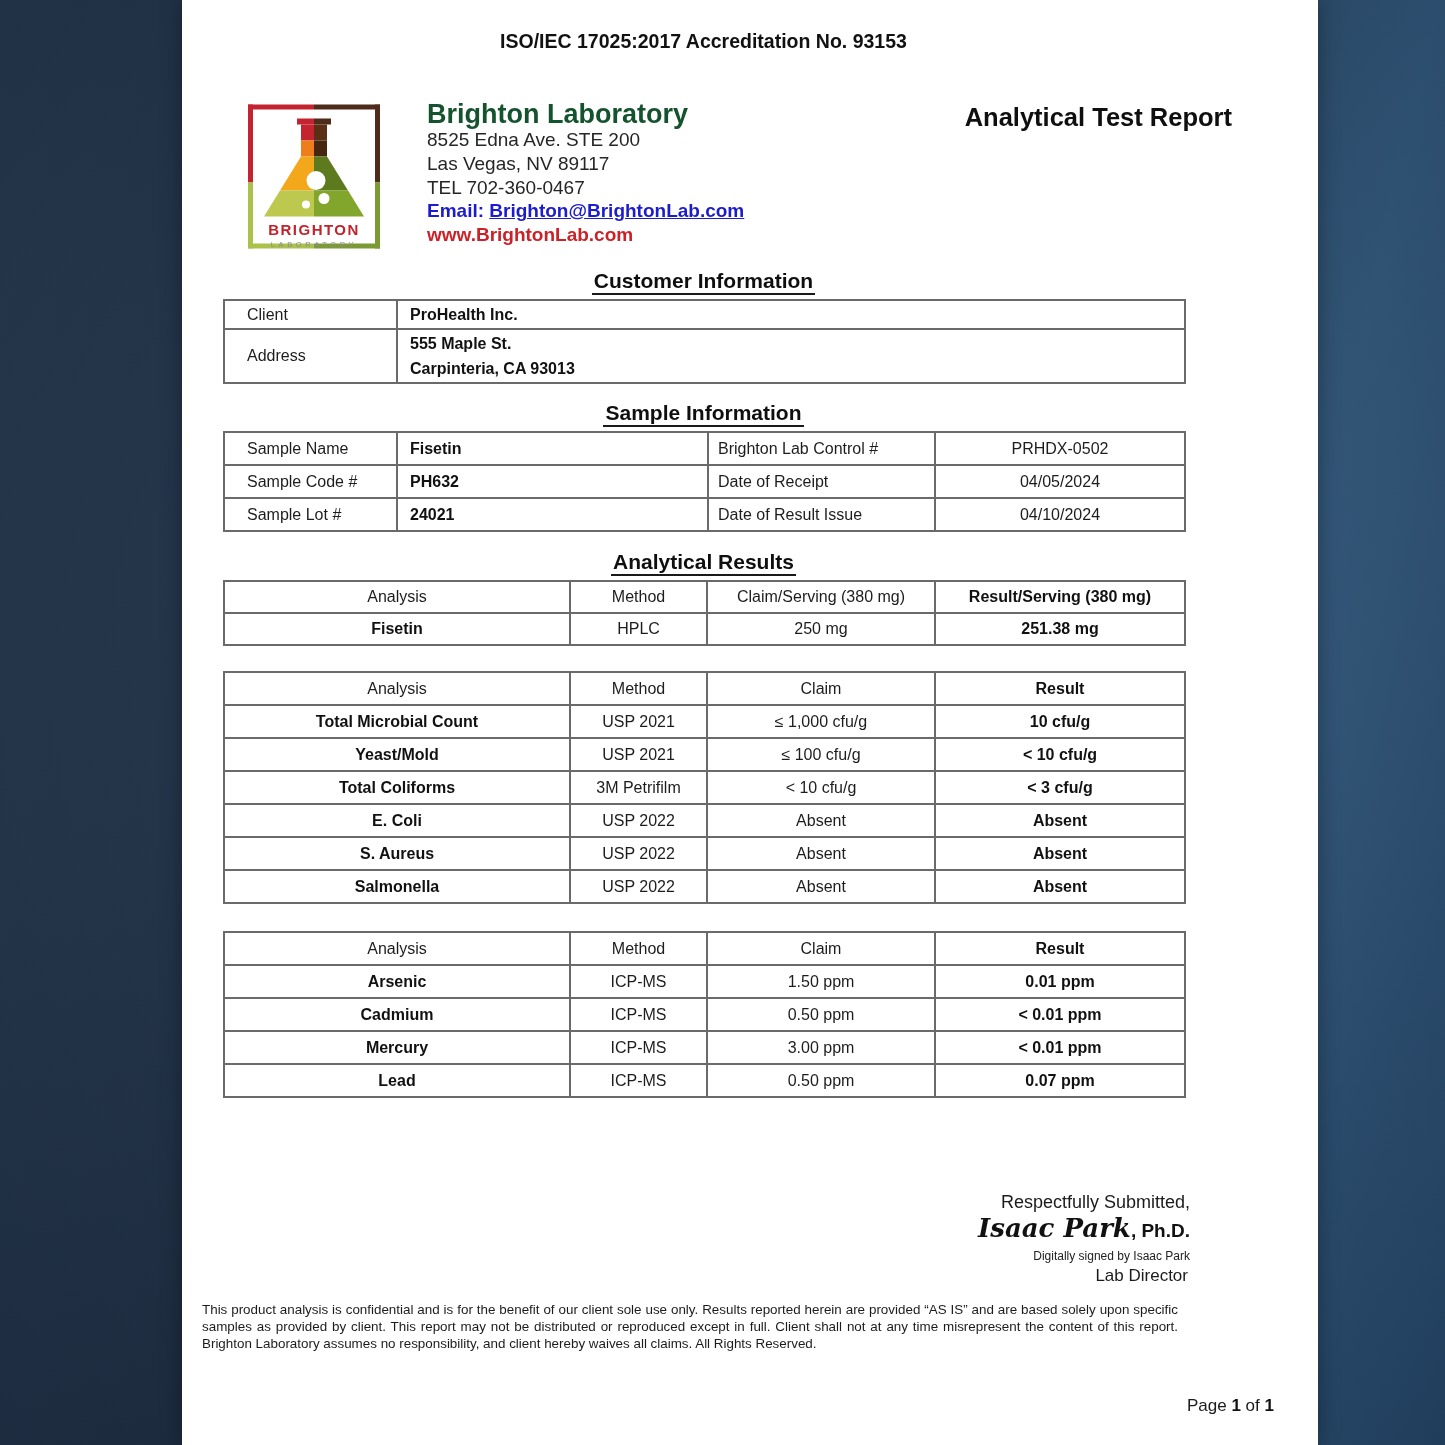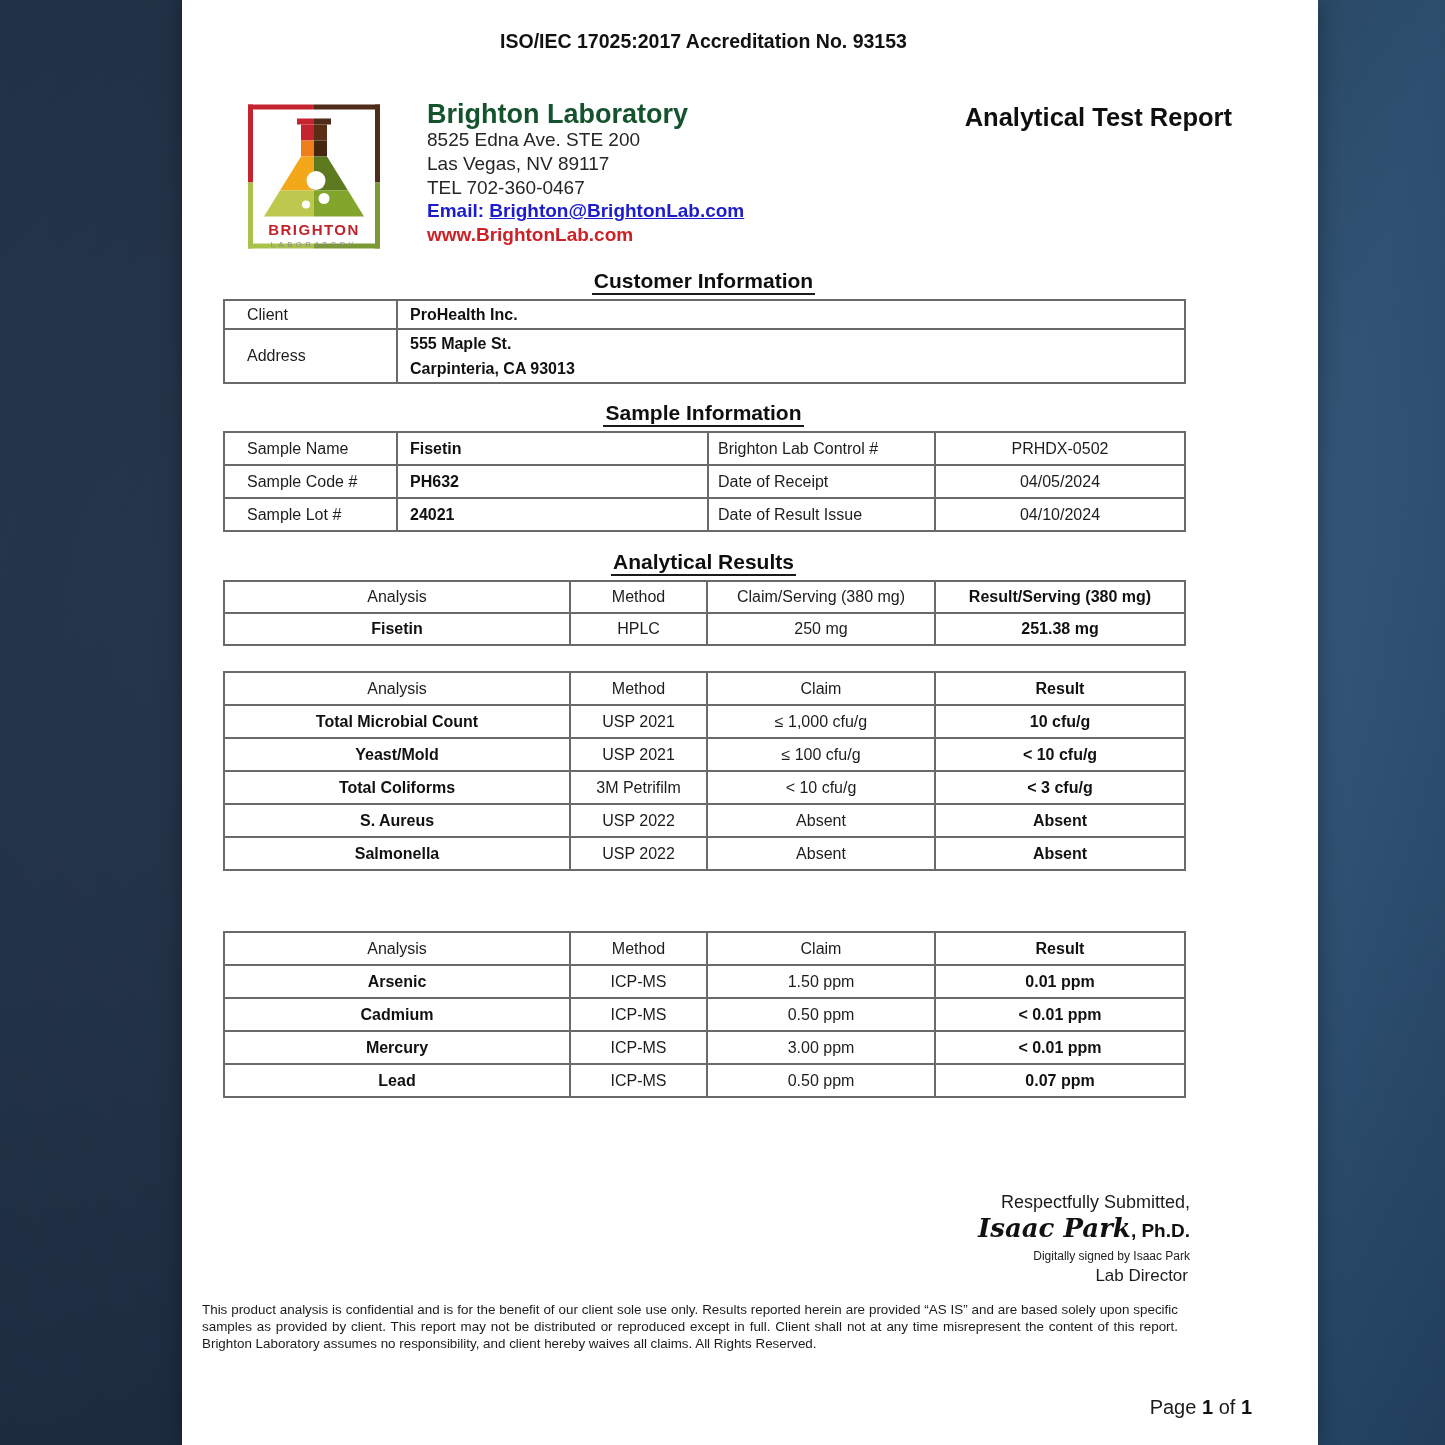--- a/index.html
+++ b/index.html
@@ -57,21 +57,21 @@
   .sig-line1{font-size:18px;}
   .sig-script{font-family:"DejaVu Serif",serif;font-style:italic;font-weight:bold;
               font-size:26px;line-height:31px;color:#111;}
   .sig-cred{font-family:"Liberation Sans",sans-serif;font-style:normal;font-weight:bold;font-size:19px;}
   .sig-note{font-size:12px;margin-top:3px;color:#222;}
   .sig-title{font-size:17px;margin-top:3px;padding-right:2px;}
 
   
   .disclaimer{position:absolute;left:20px;top:1302px;width:976px;
               font-size:13.4px;line-height:16.9px;text-align:justify;color:#1c1c1c;}
-  .page-footer{position:absolute;top:1396px;right:66px;font-size:20px;color:#1b1b1b;}
+  .page-footer{position:absolute;top:1396px;right:44px;font-size:17px;color:#1b1b1b;}
 </style>
 </head>
 <body>
 
 <div class="stage">
   <div class="vignette"></div>
 
   <div class="paper">
 
     <div class="iso">ISO/IEC 17025:2017 Accreditation No. 93153</div>
@@ -228,20 +228,26 @@
         <td class="ctr">≤ 100 cfu/g</td>
         <td class="ctr b">&lt; 10 cfu/g</td>
       </tr>
       <tr>
         <td class="ctr b">Total Coliforms</td>
         <td class="ctr">3M Petrifilm</td>
         <td class="ctr">&lt; 10 cfu/g</td>
         <td class="ctr b">&lt; 3 cfu/g</td>
       </tr>
       <tr>
+        <td class="ctr b">E. Coli</td>
+        <td class="ctr">USP 2022</td>
+        <td class="ctr">Absent</td>
+        <td class="ctr b">Absent</td>
+      </tr>
+      <tr>
         <td class="ctr b">S. Aureus</td>
         <td class="ctr">USP 2022</td>
         <td class="ctr">Absent</td>
         <td class="ctr b">Absent</td>
       </tr>
       <tr>
         <td class="ctr b">Salmonella</td>
         <td class="ctr">USP 2022</td>
         <td class="ctr">Absent</td>
         <td class="ctr b">Absent</td>

